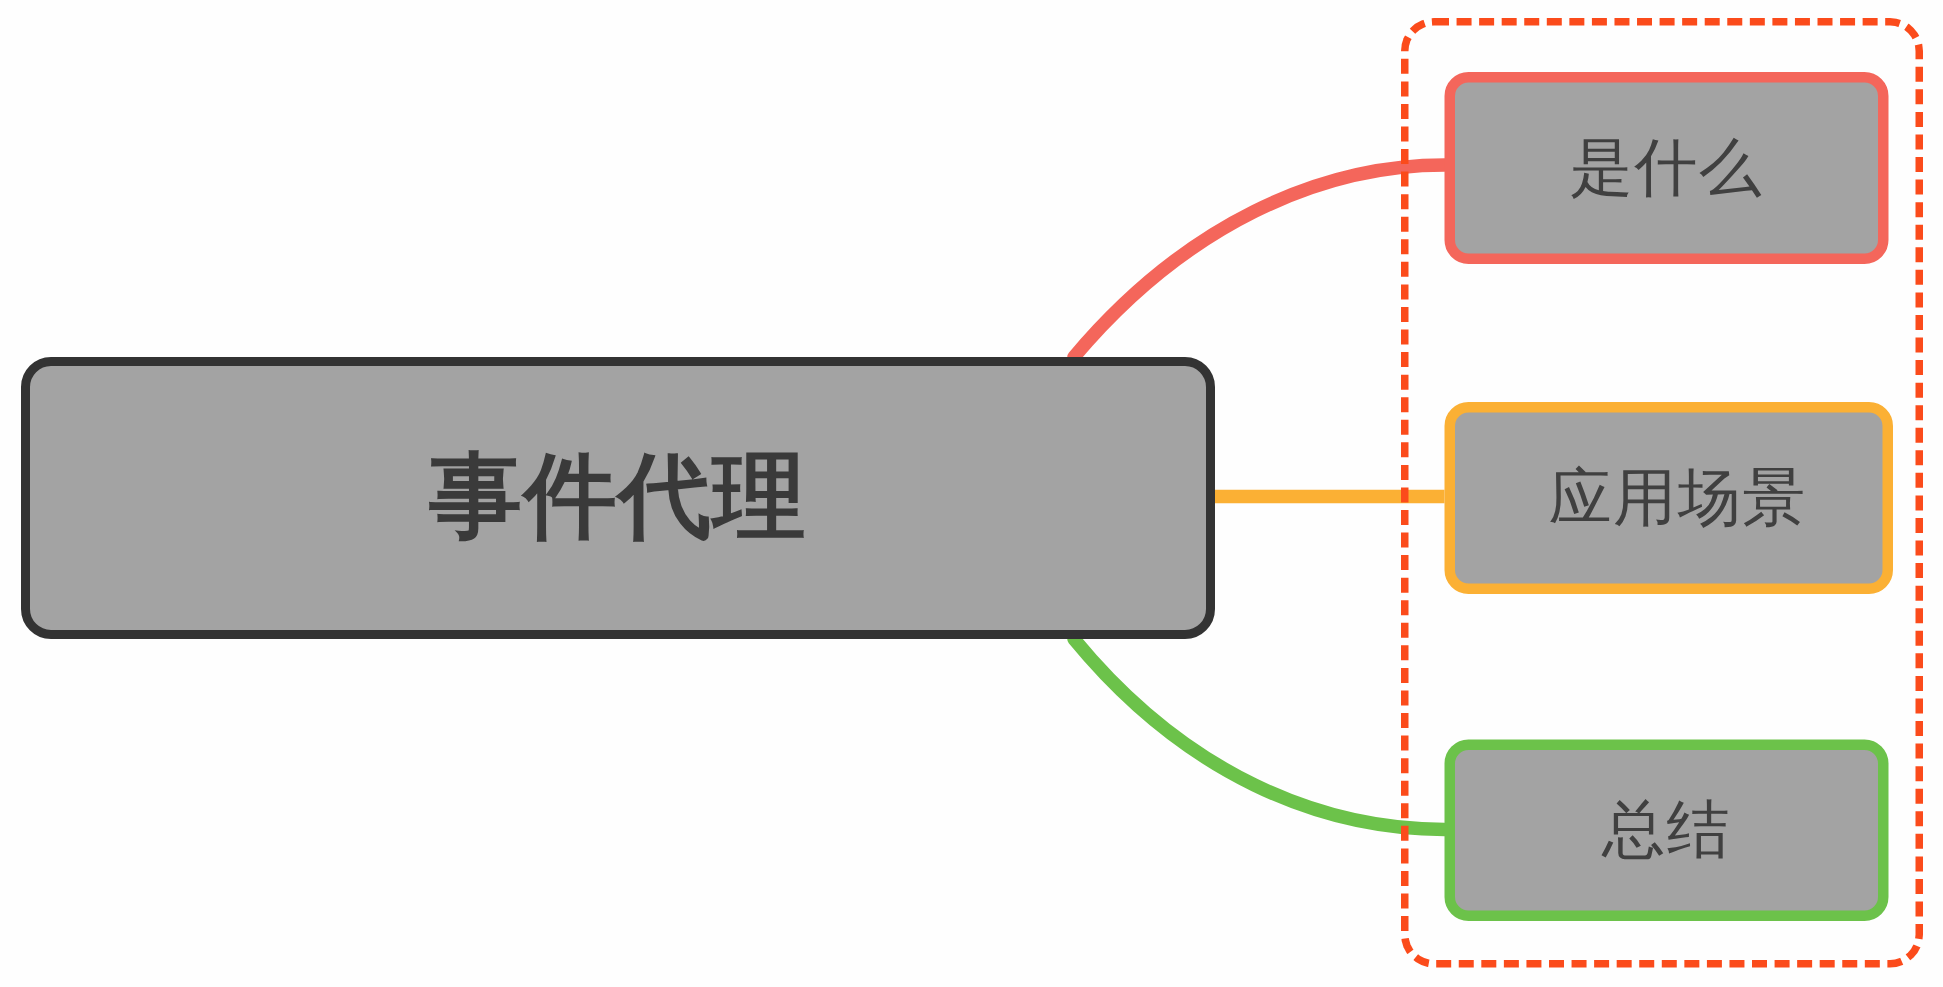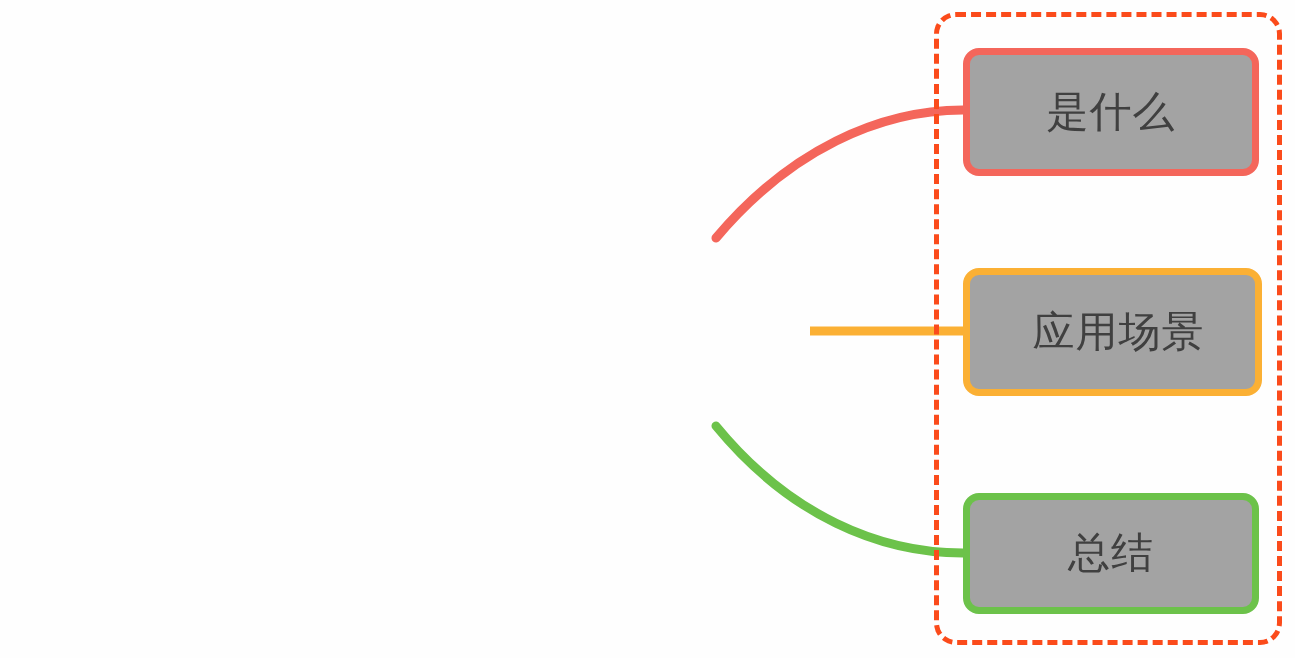--- a/index.html
+++ b/index.html
@@ -100,20 +100,23 @@
 <body>
 
 <div id="canvas">
 
   <svg id="wires" viewBox="0 0 1295 658" xmlns="http://www.w3.org/2000/svg">
     <path d="M 716 238 C 790 150 880 110 963 110" fill="none" stroke="#f4665b" stroke-width="9" stroke-linecap="round"></path>
     <path d="M 810 331 L 963 331" fill="none" stroke="#fbb034" stroke-width="9" stroke-linecap="butt"></path>
     <path d="M 716 426 C 790 516 880 553 963 553" fill="none" stroke="#6cc24a" stroke-width="9" stroke-linecap="round"></path>
   </svg>
 
+  <div class="node" id="root-node">
+    <span class="node-label">事件代理</span>
+  </div>
 
   <div class="node child-node" id="child-node-0">
     <span class="node-label">是什么</span>
   </div>
 
   <div class="node child-node" id="child-node-1">
     <span class="node-label">应用场景</span>
   </div>
 
   <div class="node child-node" id="child-node-2">

